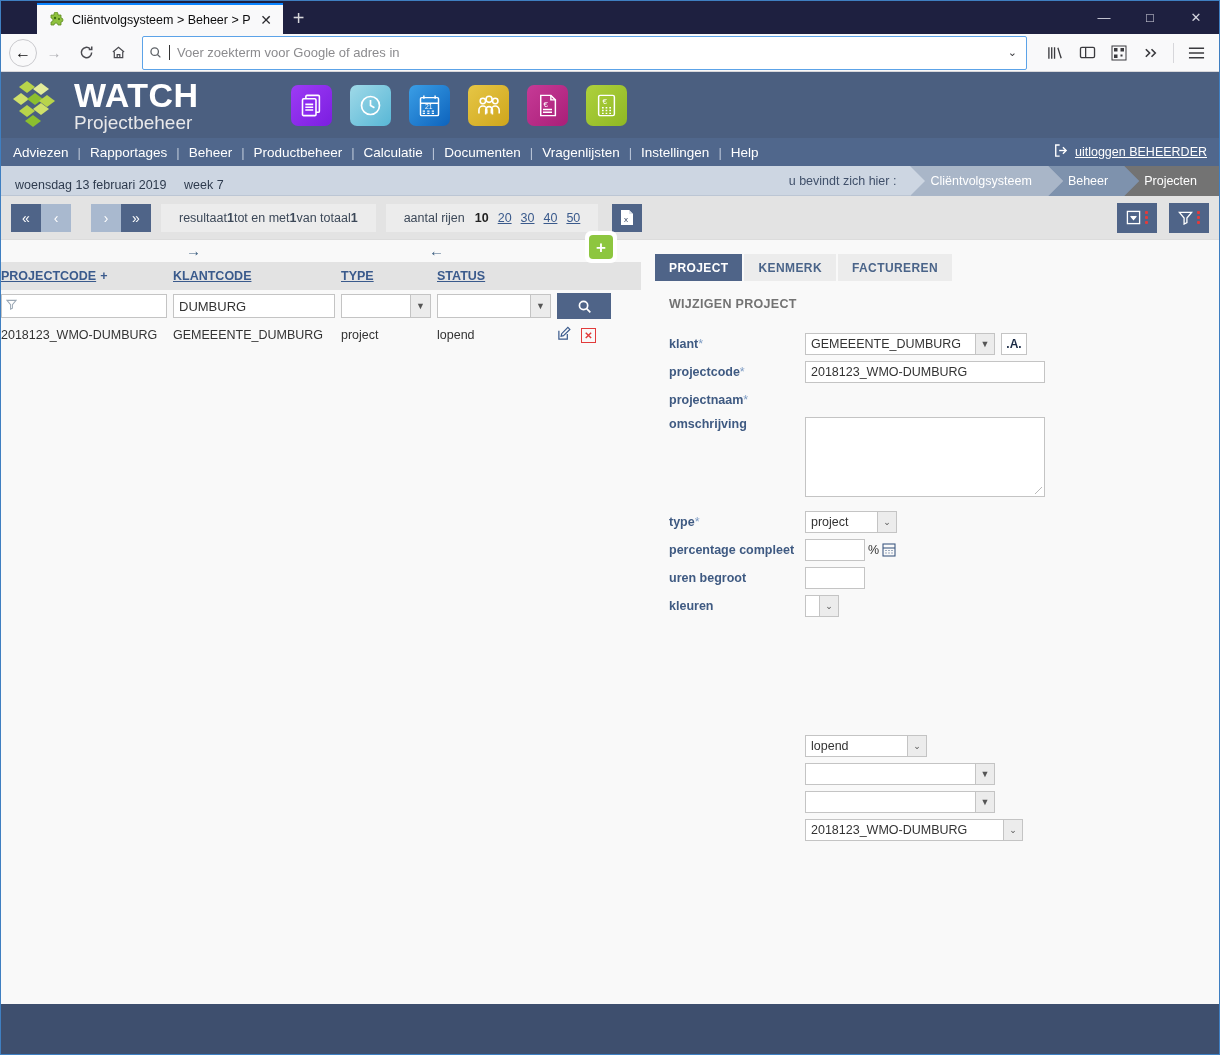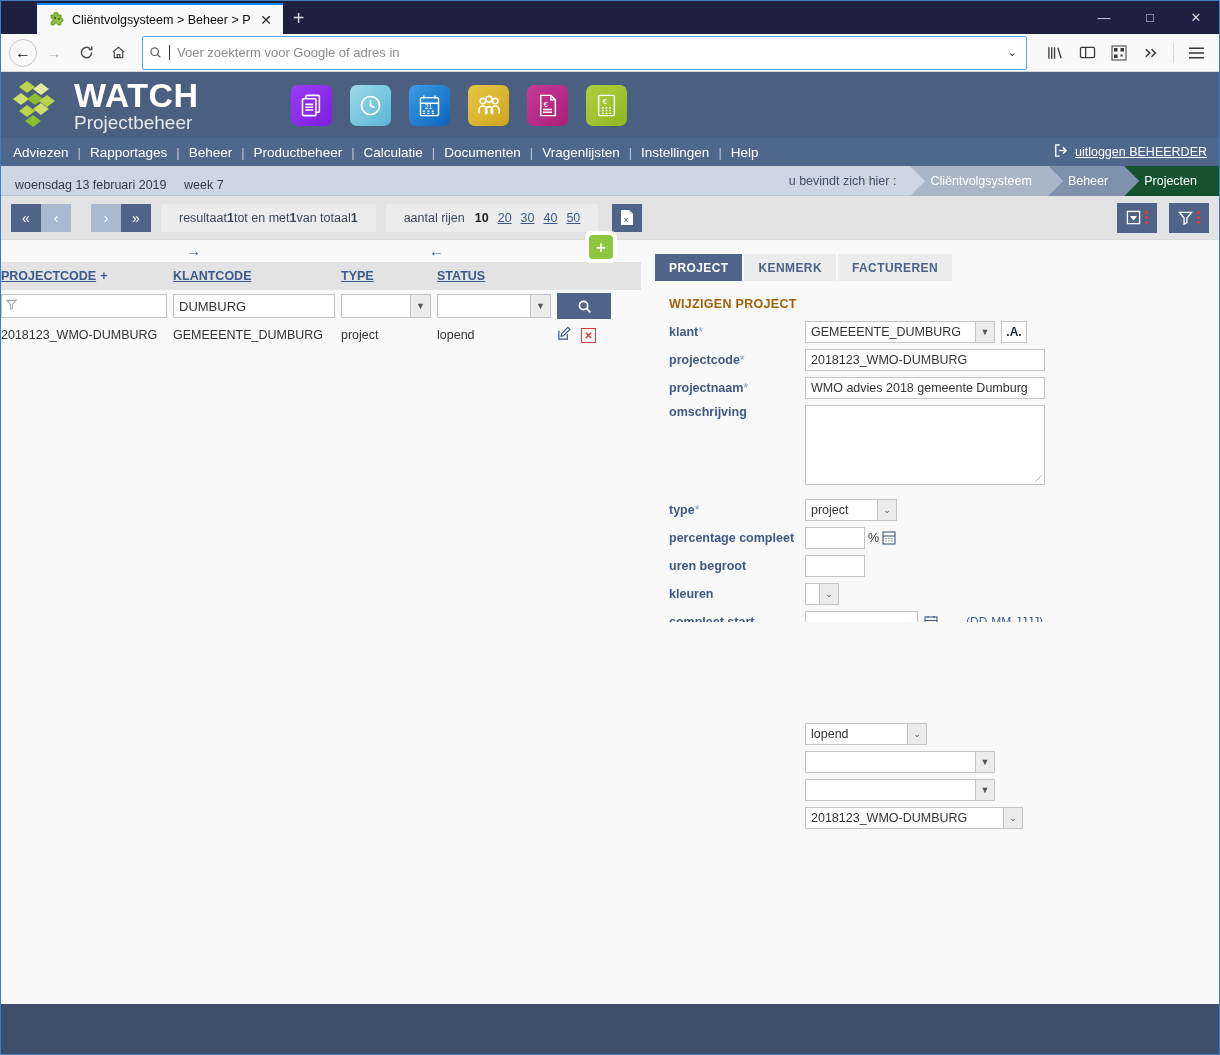--- a/index.html
+++ b/index.html
@@ -69,21 +69,21 @@
   .crumbbar { height:30px; background:#cdd6e2; display:flex; align-items:center; flex:none;
               border-bottom:1px solid #bcc6d4; position:relative; }
   .datetext { font-size:12.5px; color:#2e3b4e; padding-left:14px;margin-top:8px; }
   .datetext .wk { margin-left:14px; }
   .crumbs { position:absolute; right:0; top:0; height:30px; display:flex; align-items:stretch; }
   .crumb-lead { font-size:12.5px; color:#40506a; display:flex; align-items:center; padding-right:14px; }
   .crumb { display:flex; align-items:center; padding:0 16px 0 20px; font-size:12.5px; color:#fff;
            position:relative; }
   .crumb.c1 { background:#a9b6c8; }
   .crumb.c2 { background:#7e92ad; }
-  .crumb.c3 { background:#14532d; padding-right:22px; }
+  .crumb.c3 { background:#737373; padding-right:22px; }
   .crumb:after { content:""; position:absolute; right:-15px; top:0; width:0; height:0;
                  border-top:15px solid transparent; border-bottom:15px solid transparent;
                  border-left:15px solid; z-index:2; }
   .crumb.c1:after { border-left-color:#a9b6c8; }
   .crumb.c2:after { border-left-color:#7e92ad; }
   .crumb.c3:after { display:none; }
   .crumb:before { content:""; position:absolute; left:0; top:0; width:0; height:0;
                   border-top:15px solid transparent; border-bottom:15px solid transparent;
                   border-left:15px solid #cdd6e2; z-index:1; }
   .crumb.c2:before { border-left-color:#a9b6c8; }
@@ -144,22 +144,22 @@
             border-radius:5px; padding:3px; box-shadow:0 0 0 1px #fff; }
   .addbtn .inner { width:100%; height:100%; background:#8dc63f; border-radius:4px;
                    display:flex; align-items:center; justify-content:center; color:#fff;
                    font-size:17px; font-weight:bold; line-height:1; }
 
   
   .tabs { display:flex; gap:2px; }
   .ftab { height:27px; padding:0 14px; display:flex; align-items:center; font-size:12px;
           font-weight:bold; letter-spacing:0.4px; background:#ececec; color:#4a6489; }
   .ftab.active { background:#4f6488; color:#fff; }
-  .formtitle { font-size:12.5px; font-weight:bold; color:#a16207; letter-spacing:0.3px;
-               margin:16px 0 10px 14px; }
+  .formtitle { font-size:12.5px; font-weight:bold; color:#737373; letter-spacing:0.3px;
+               margin:16px 0 22px 14px; }
   .frow { display:flex; align-items:center; margin-bottom:6px; min-height:22px; }
   .flabel { width:150px; flex:none; font-size:12.5px; font-weight:bold; color:#3f5a82;
             padding-left:14px; }
   .flabel .req { color:#7e9cc4; font-weight:normal; }
   .fctrl { display:flex; align-items:center; gap:6px; }
   .inp { height:22px; border:1px solid #c4c4c4; background:#fff; font-size:12.5px;
          padding:0 5px; color:#333; display:flex; align-items:center;
          font-family:"Liberation Sans", sans-serif; }
   .selbox { height:22px; border:1px solid #c4c4c4; background:#fff; font-size:12.5px;
             position:relative; display:flex; align-items:center; padding-left:5px; color:#333; }
@@ -566,21 +566,20 @@
           </div>
         </div>
 
         <div class="frow">
           <div class="flabel"><span>projectcode</span><span class="req">*</span></div>
           <input class="inp" style="width: 240px;" value="2018123_WMO-DUMBURG">
         </div>
 
         <div class="frow">
           <div class="flabel"><span>projectnaam</span><span class="req">*</span></div>
-          <input class="inp" style="width: 240px;" value="WMO advies 2018 gemeente Dumburg">
         </div>
 
         <div class="frow" style="align-items:flex-start">
           <div class="flabel"><span>omschrijving</span><span class="req"></span></div>
           <div class="ta">
               <span class="grip"></span>
             </div>
         </div>
 
         <div class="frow" style="margin-top:14px">

